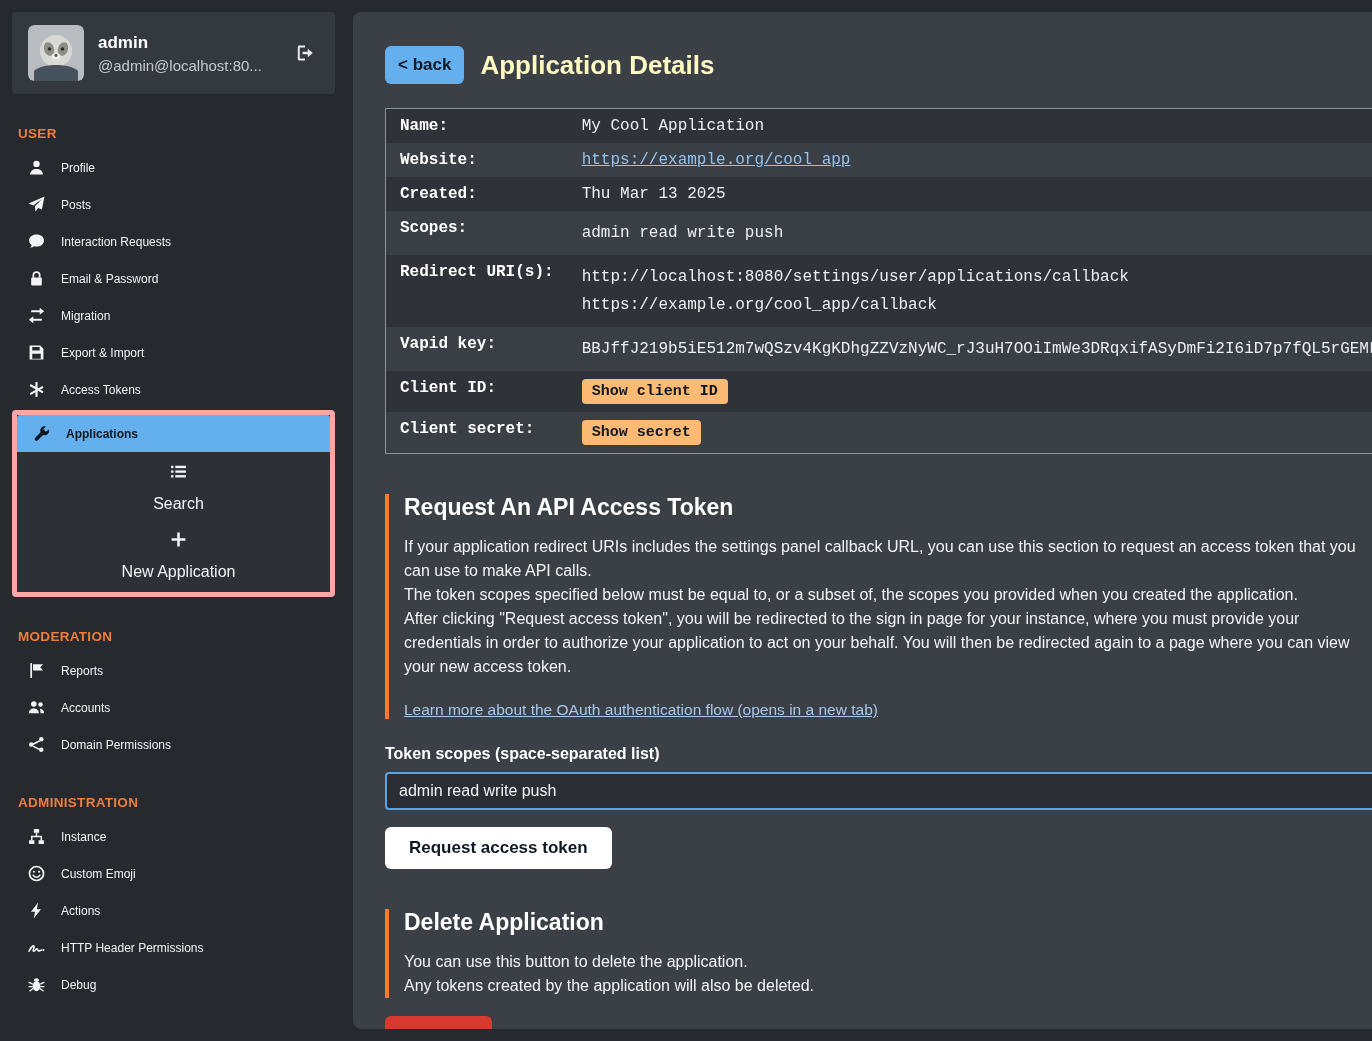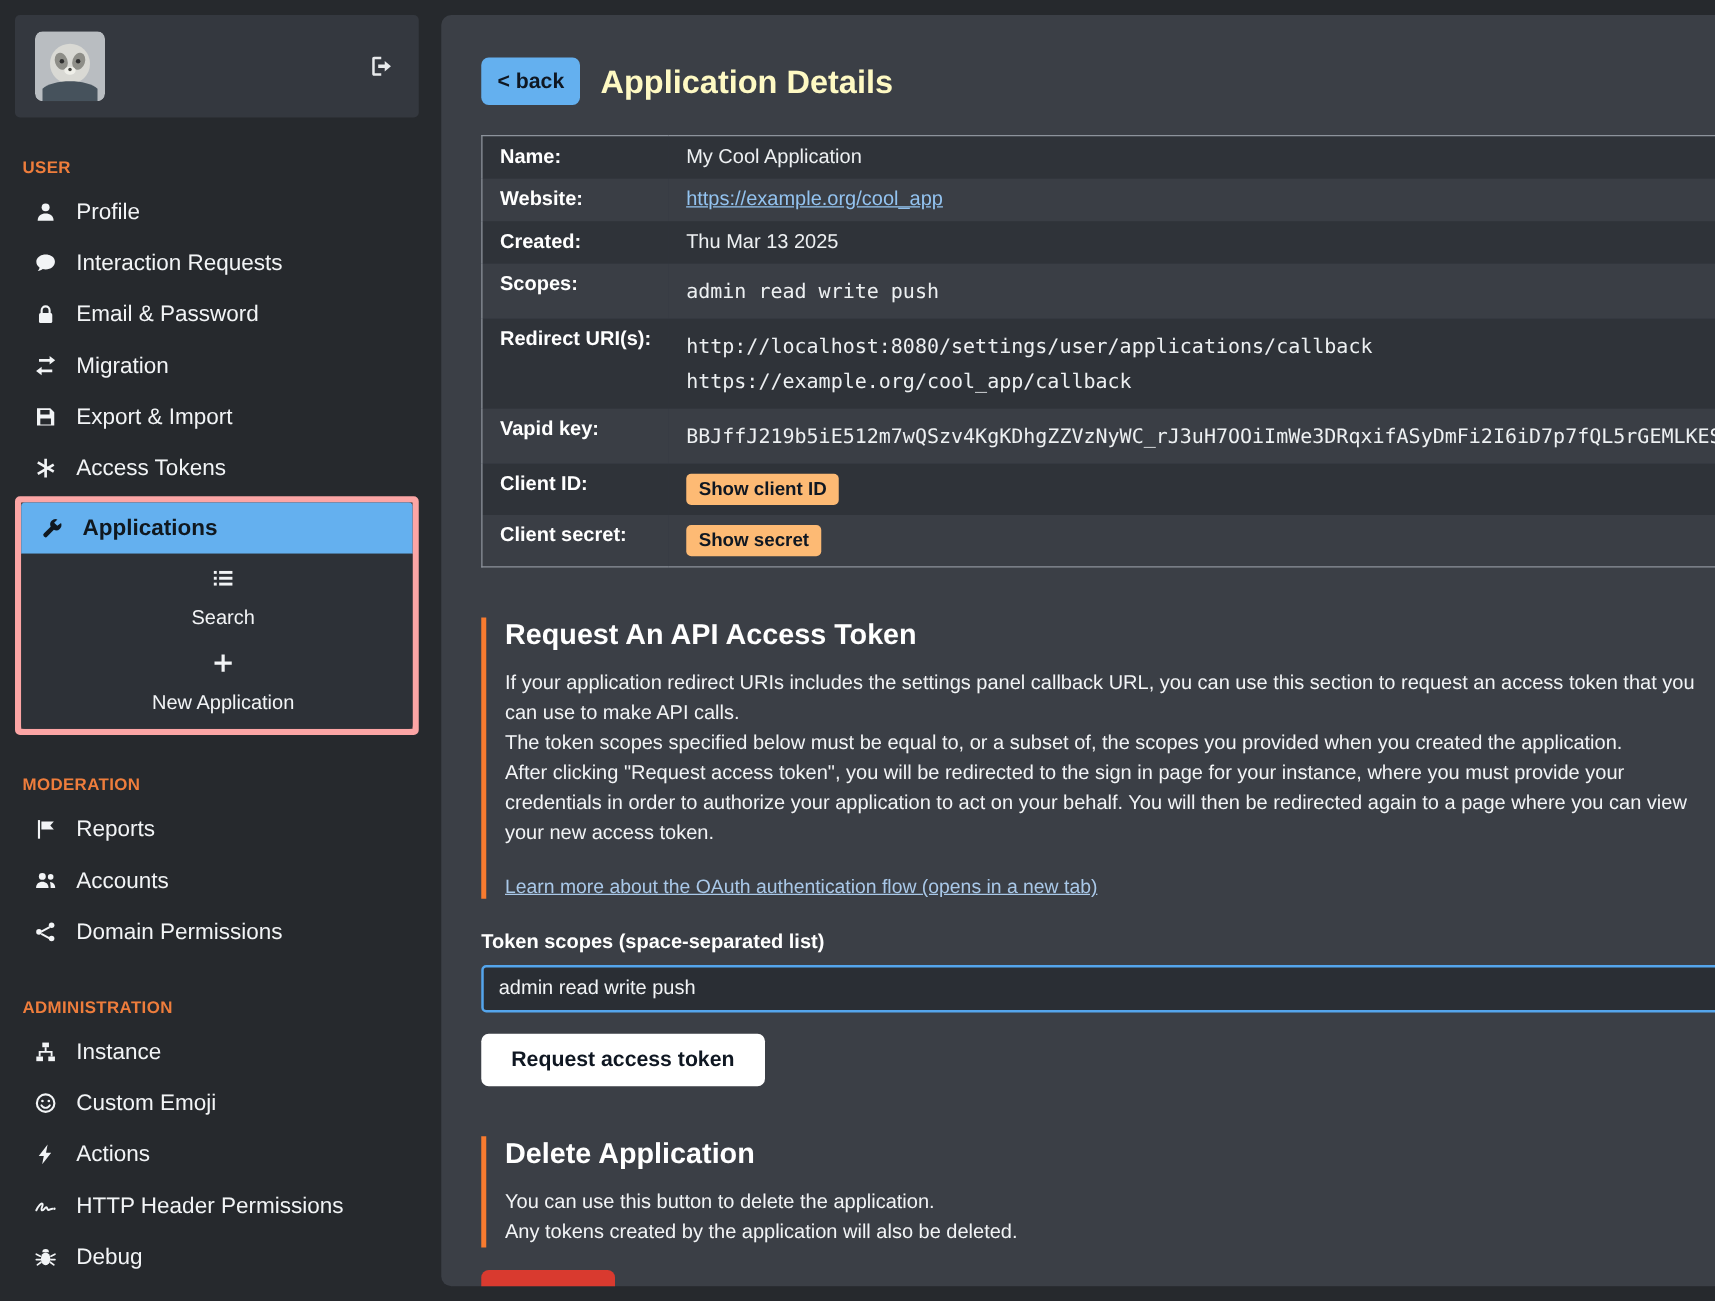--- a/index.html
+++ b/index.html
@@ -26,21 +26,21 @@
   .user-handle { font-size:15px; color:#c7cbd0; margin-top:4px; white-space:nowrap; }
   .logout-btn { margin-left:auto; background:none; border:none; color:#e8eaec; cursor:pointer; padding:4px; }
   .logout-btn svg { width:22px; height:22px; }
 
   .section-label {
     color:#ee7d3c; font-weight:bold; font-size:13.5px; letter-spacing:.3px;
     margin:32px 6px 8px 6px;
   }
   .nav-item {
     display:flex; align-items:center; gap:15px;
-    padding:10px 14px; font-size:18px; color:#f2f4f6;
+    padding:10px 14px; font-size:12px; color:#f2f4f6;
     border-radius:4px; cursor:pointer;
   }
   .nav-group { border:5px solid #fca5a5; border-radius:4px; margin:2px 0; }
   .nav-group .nav-item.active {
     background:#64b0ef; color:#10181f; font-weight:bold;
     border-radius:3px 3px 0 0;
   }
   .submenu { background:#2d3137; border-radius:0 0 3px 3px; padding:2px 0; }
   .submenu .nav-item { padding:9px 14px 9px 24px; font-size:16px;flex-direction:column; }
 
@@ -54,21 +54,21 @@
   .back-btn {
     background:#64b0ef; color:#0f1722; font-weight:bold; font-size:17px;
     padding:9px 13px; border-radius:6px; border:none; cursor:pointer;
     font-family:inherit;
   }
   .page-title { font-size:26px; font-weight:bold; color:#fef9c3; }
 
   table.details { width:100%; border-collapse:collapse; border:1px solid #8d939c; }
   table.details tr:nth-child(odd)  { background:#2f3339; }
   table.details tr:nth-child(even) { background:#3a3e45; }
-  table.details td { padding:8px 14px; vertical-align:top; font-size:16px; }
+  table.details td { padding:8px 14px; vertical-align:top; font-size:16px;font-family:Liberation Mono, monospace; }
   td.dlabel { font-weight:bold; width:190px; color:#ffffff; white-space:nowrap; }
   td.dvalue { color:#edf0f2; }
   .mono { font-family:"DejaVu Sans Mono", monospace; font-size:13.5px; color:#e9ecef; line-height:1.75; }
   a.tlink { color:#93c3f0; text-decoration:underline; cursor:pointer; }
   .mini-btn {
     background:#fdba74; color:#0f1722; font-weight:bold; font-size:15px;
     padding:4px 10px; border-radius:4px; border:none; cursor:pointer; font-family:inherit;
   }
 
   .accent-section { border-left:4px solid #f87b2f; padding-left:15px; margin-top:40px; }
@@ -102,20 +102,24 @@
         <circle cx="28" cy="26" r="16" fill="#d9d9d4"></circle>
         <ellipse cx="21" cy="24" rx="5" ry="7" fill="#8e8e88" transform="rotate(-18 21 24)"></ellipse>
         <ellipse cx="35" cy="24" rx="5" ry="7" fill="#8e8e88" transform="rotate(18 35 24)"></ellipse>
         <circle cx="21.5" cy="24" r="1.8" fill="#2e2e2e"></circle>
         <circle cx="34.5" cy="24" r="1.8" fill="#2e2e2e"></circle>
         <ellipse cx="28" cy="31.5" rx="4.5" ry="3.2" fill="#efefe9"></ellipse>
         <circle cx="28" cy="30.5" r="1.4" fill="#4a4a45"></circle>
         <path d="M6 46c8-8 36-8 44 0v10H6z" fill="#46525c"></path>
       </svg>
     </div>
+    <div class="user-meta">
+      <div class="user-name">admin</div>
+      <div class="user-handle">@admin@localhost:80...</div>
+    </div>
     <button class="logout-btn">
       <span class="icon">
         <svg viewBox="0 0 18 18" fill="currentColor">
           <path d="M9 2.2H3.8c-.72 0-1.3.58-1.3 1.3v11c0 .72.58 1.3 1.3 1.3H9v-1.8H4.3V4H9z"></path>
           <path d="M11.5 5.2L16 9l-4.5 3.8V10.2H6.8V7.8h4.7z"></path>
         </svg>
       </span>
     </button>
   </div>
 
@@ -124,20 +128,28 @@
   <div class="nav-item">
     <span class="icon">
       <svg viewBox="0 0 16 16">
           <circle cx="8" cy="4.6" r="3"></circle>
           <path d="M2 14.6c0-3.5 2.7-5.3 6-5.3s6 1.8 6 5.3z"></path>
         </svg>
     </span>
     <span>Profile</span>
   </div>
 
+  <div class="nav-item">
+    <span class="icon">
+      <svg viewBox="0 0 16 16">
+          <path d="M15.5.5L.5 7l4.5 2 8.2-6.2L6.5 9.6l.5 5 2.5-3.4 3.6 1.5z"></path>
+        </svg>
+    </span>
+    <span>Posts</span>
+  </div>
 
   <div class="nav-item">
     <span class="icon">
       <svg viewBox="0 0 16 16">
           <path d="M8 1.5C4 1.5 1 4 1 7c0 1.7.9 3.2 2.4 4.2-.1.9-.5 1.9-1.4 2.8 1.6-.2 2.9-.8 3.8-1.5.7.2 1.4.3 2.2.3 4 0 7-2.5 7-5.8S12 1.5 8 1.5z"></path>
         </svg>
     </span>
     <span>Interaction Requests</span>
   </div>
 

